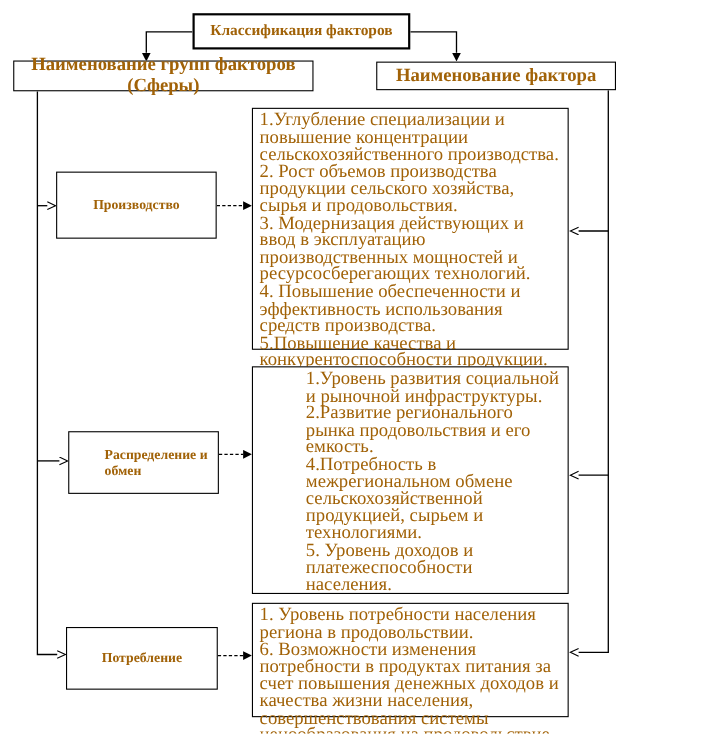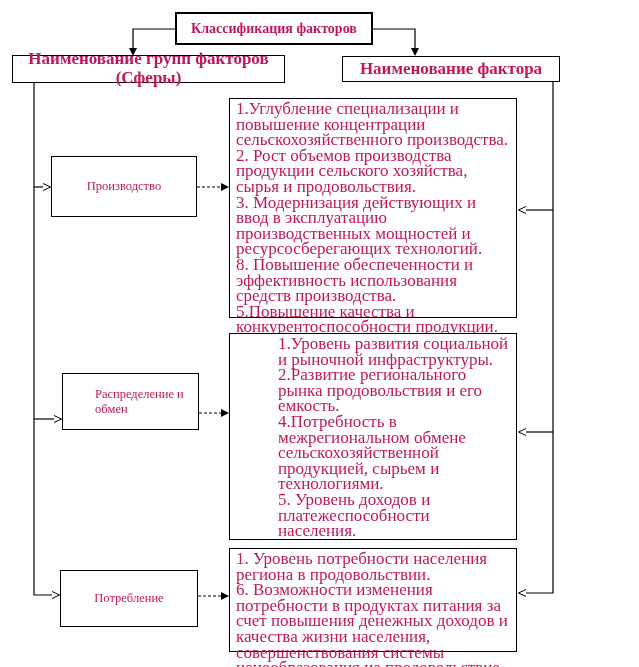--- a/index.html
+++ b/index.html
@@ -1,33 +1,33 @@
 <!DOCTYPE html>
 <html><head>
 <meta charset="utf-8">
 <style>
   html,body{margin:0;padding:0;background:#ffffff;}
   .canvas{
     position:relative;width:639px;height:667px;background:#ffffff;
-    font-family:"Liberation Serif","DejaVu Serif",serif;color:#be185d;
+    font-family:"Liberation Serif","DejaVu Serif",serif;color:#a16207;
     overflow:hidden;
   }
   .lines{position:absolute;left:0;top:0;width:639px;height:667px;}
   .box{
     position:absolute;box-sizing:border-box;background:#ffffff;
     border:1px solid #000000;
   }
   .hdr{
     font-weight:bold;display:flex;align-items:center;justify-content:center;
     text-align:center;font-size:17px;line-height:1.1;
   }
   .title{font-size:14px;border-width:2px;}
   .grp{
     display:flex;align-items:center;justify-content:center;text-align:center;
-    font-size:12.5px;line-height:1.2;
+    font-size:12.5px;line-height:1.2;font-weight:bold;
   }
   .grp.left{justify-content:flex-start;text-align:left;padding-left:9px;padding-right:6px;}
   .factors{
     font-size:17px;line-height:15.6px;padding:2px 5px 0 6px;
   }
   .factors p{margin:0;}
 </style>
 </head>
 <body>
 
@@ -63,33 +63,33 @@
   <div class="box hdr title" style="left:175px;top:12px;width:198px;height:33px;">Классификация факторов</div>
 
   <div class="box hdr" style="left:12px;top:55px;width:273px;height:28px;">Наименование групп факторов (Сферы)</div>
 
   <div class="box hdr" style="left:342px;top:56px;width:218px;height:26px;text-align:right;">Наименование фактора</div>
 
   <div class="box grp" style="left:51px;top:156px;width:146px;height:61px;">
     <span>Производство</span>
   </div>
 
-  <div class="box grp left" style="left:62px;top:373px;width:137px;height:57px;padding-left:32px;">
+  <div class="box grp left" style="left:62px;top:392px;width:137px;height:57px;padding-left:32px;">
     <span>Распределение и обмен</span>
   </div>
 
   <div class="box grp" style="left:60px;top:570px;width:138px;height:57px;">
     <span>Потребление</span>
   </div>
 
   <div class="box factors" style="left:229px;top:98px;width:288px;height:220px;">
     <p>1.Углубление специализации и повышение концентрации сельскохозяйственного производства.</p>
     <p>2. Рост объемов производства продукции сельского хозяйства, сырья и продовольствия.</p>
     <p>3. Модернизация действующих и ввод в эксплуатацию производственных мощностей и ресурсосберегающих технологий.</p>
-    <p>8. Повышение обеспеченности и эффективность использования средств производства.</p>
+    <p>4. Повышение обеспеченности и эффективность использования средств производства.</p>
     <p>5.Повышение качества и конкурентоспособности продукции.</p>
   </div>
 
   <div class="box factors" style="left:229px;top:333px;width:288px;height:207px;padding-left:48px;">
     <p>1.Уровень развития социальной и рыночной инфраструктуры.</p>
     <p>2.Развитие регионального рынка продовольствия и его емкость.</p>
     <p>4.Потребность в межрегиональном обмене сельскохозяйственной продукцией, сырьем и технологиями.</p>
     <p>5. Уровень доходов и платежеспособности населения.</p>
   </div>
 

